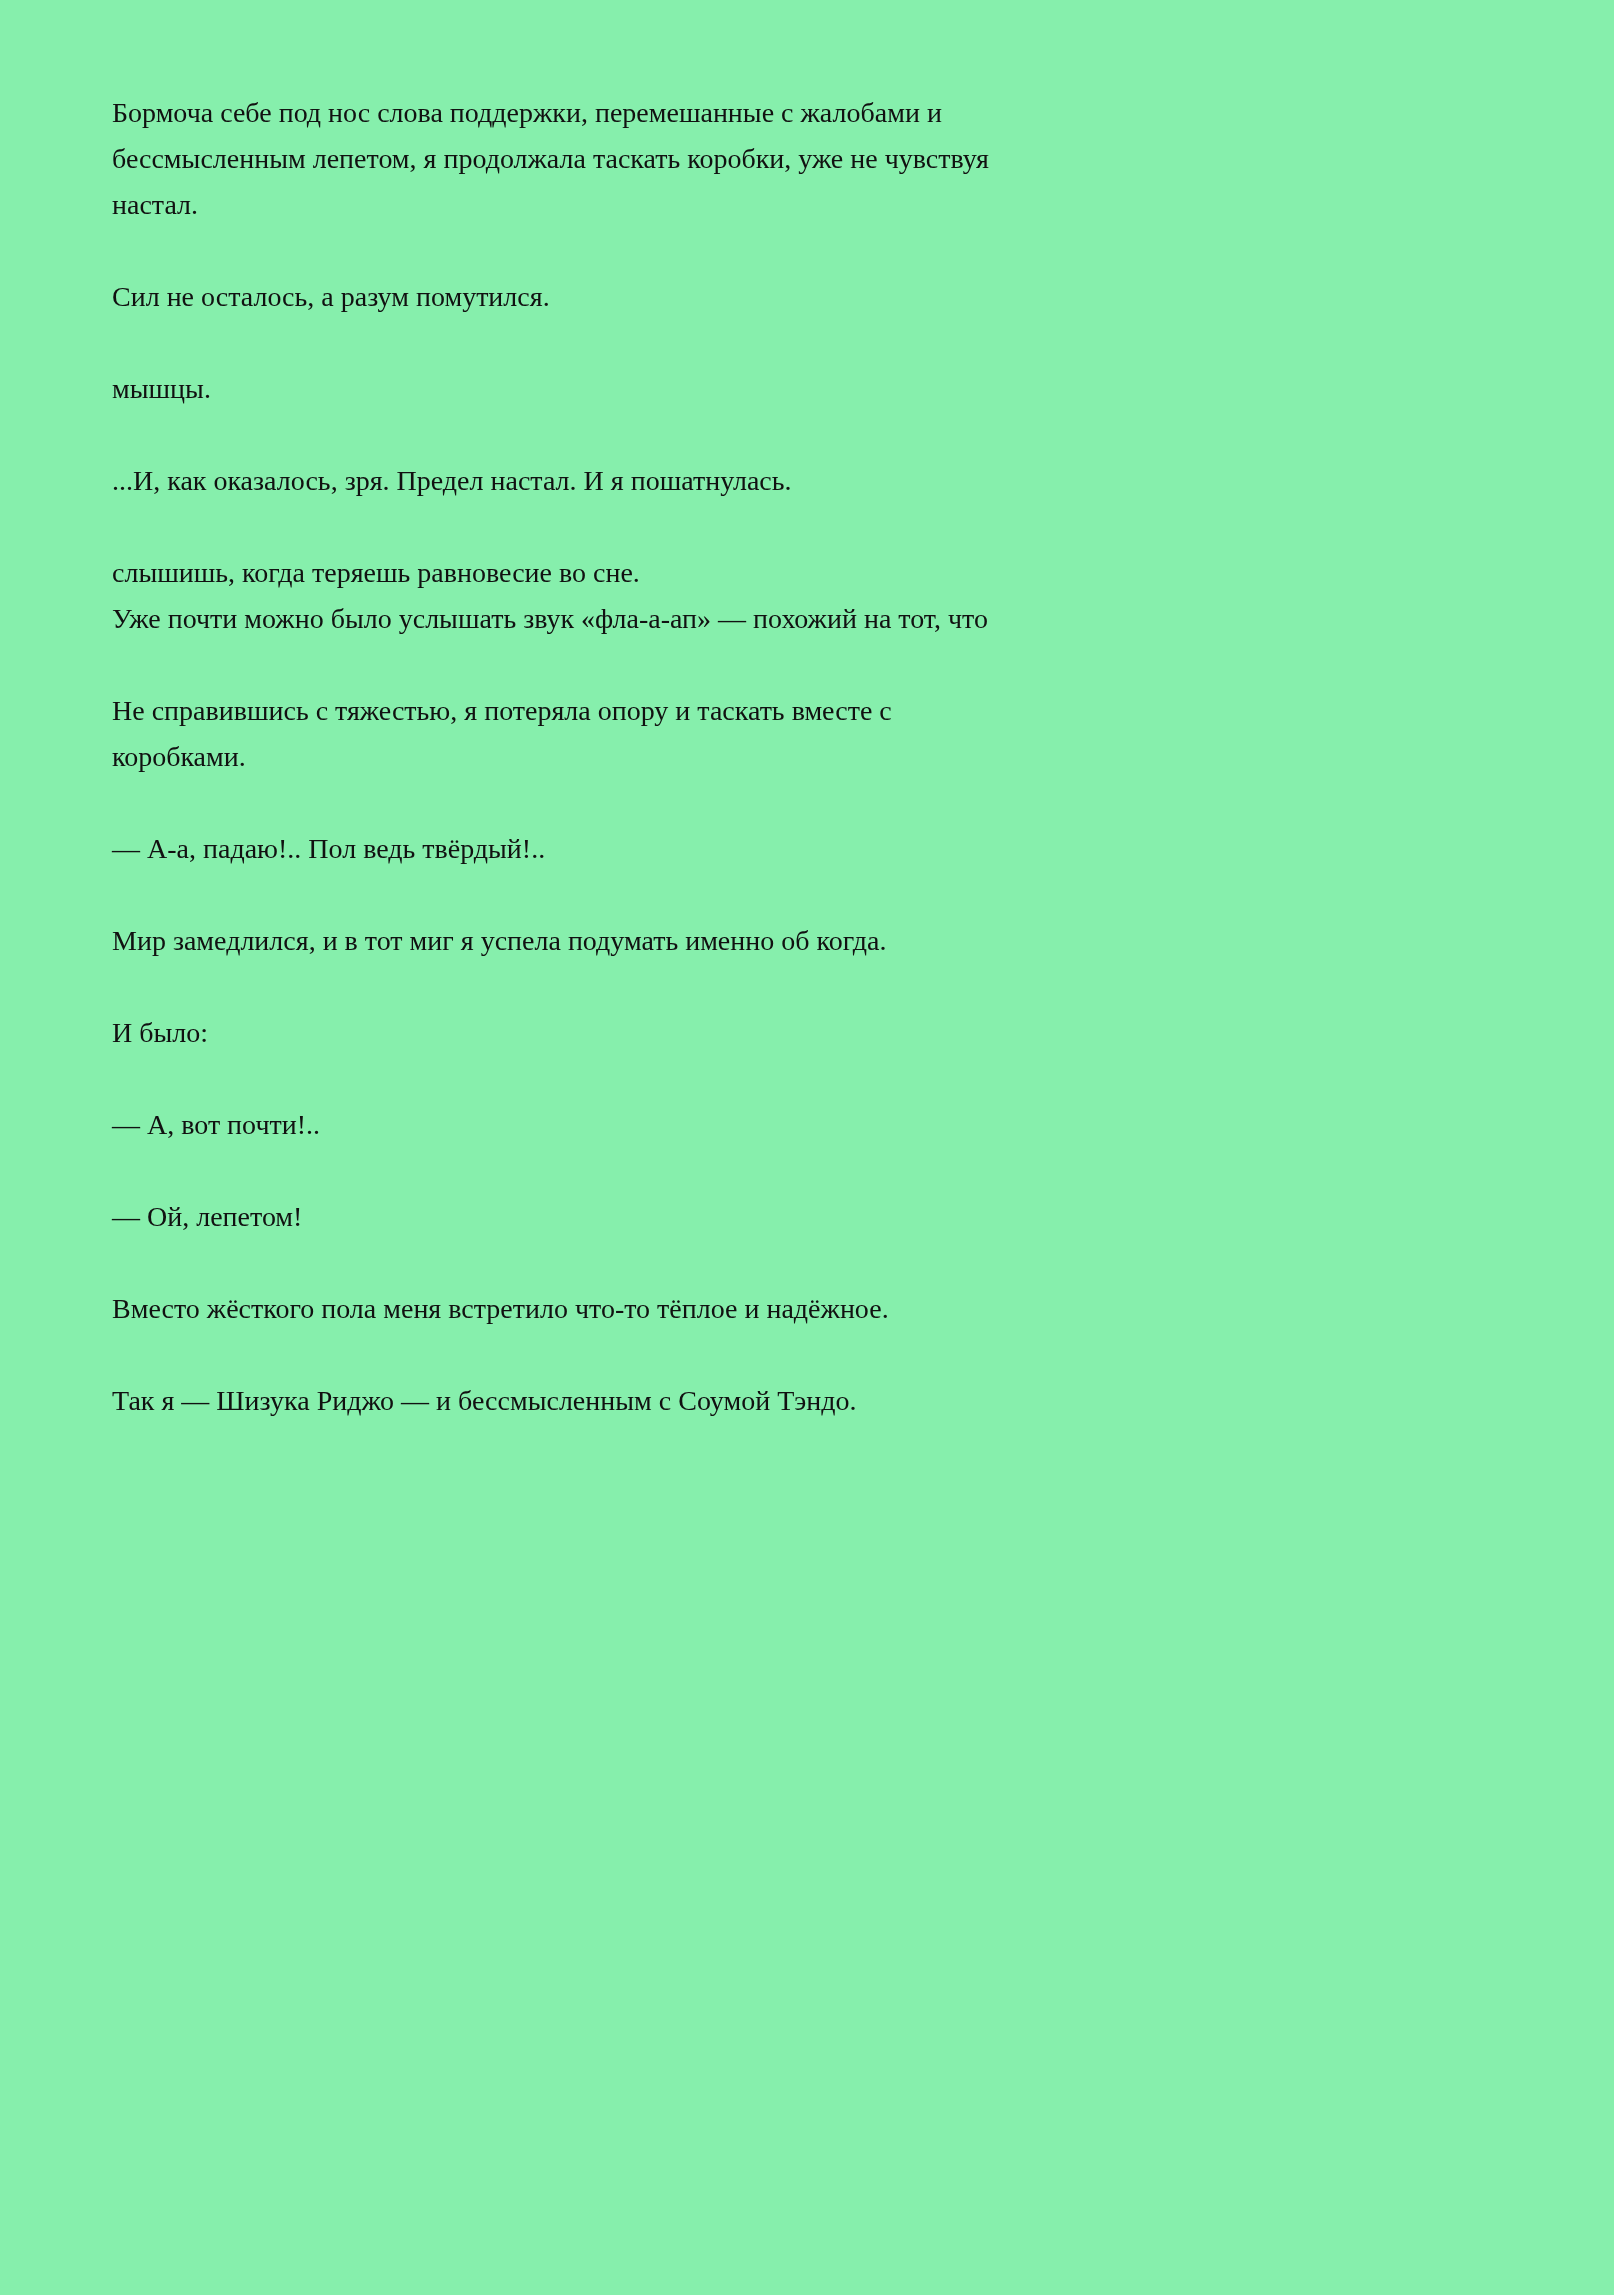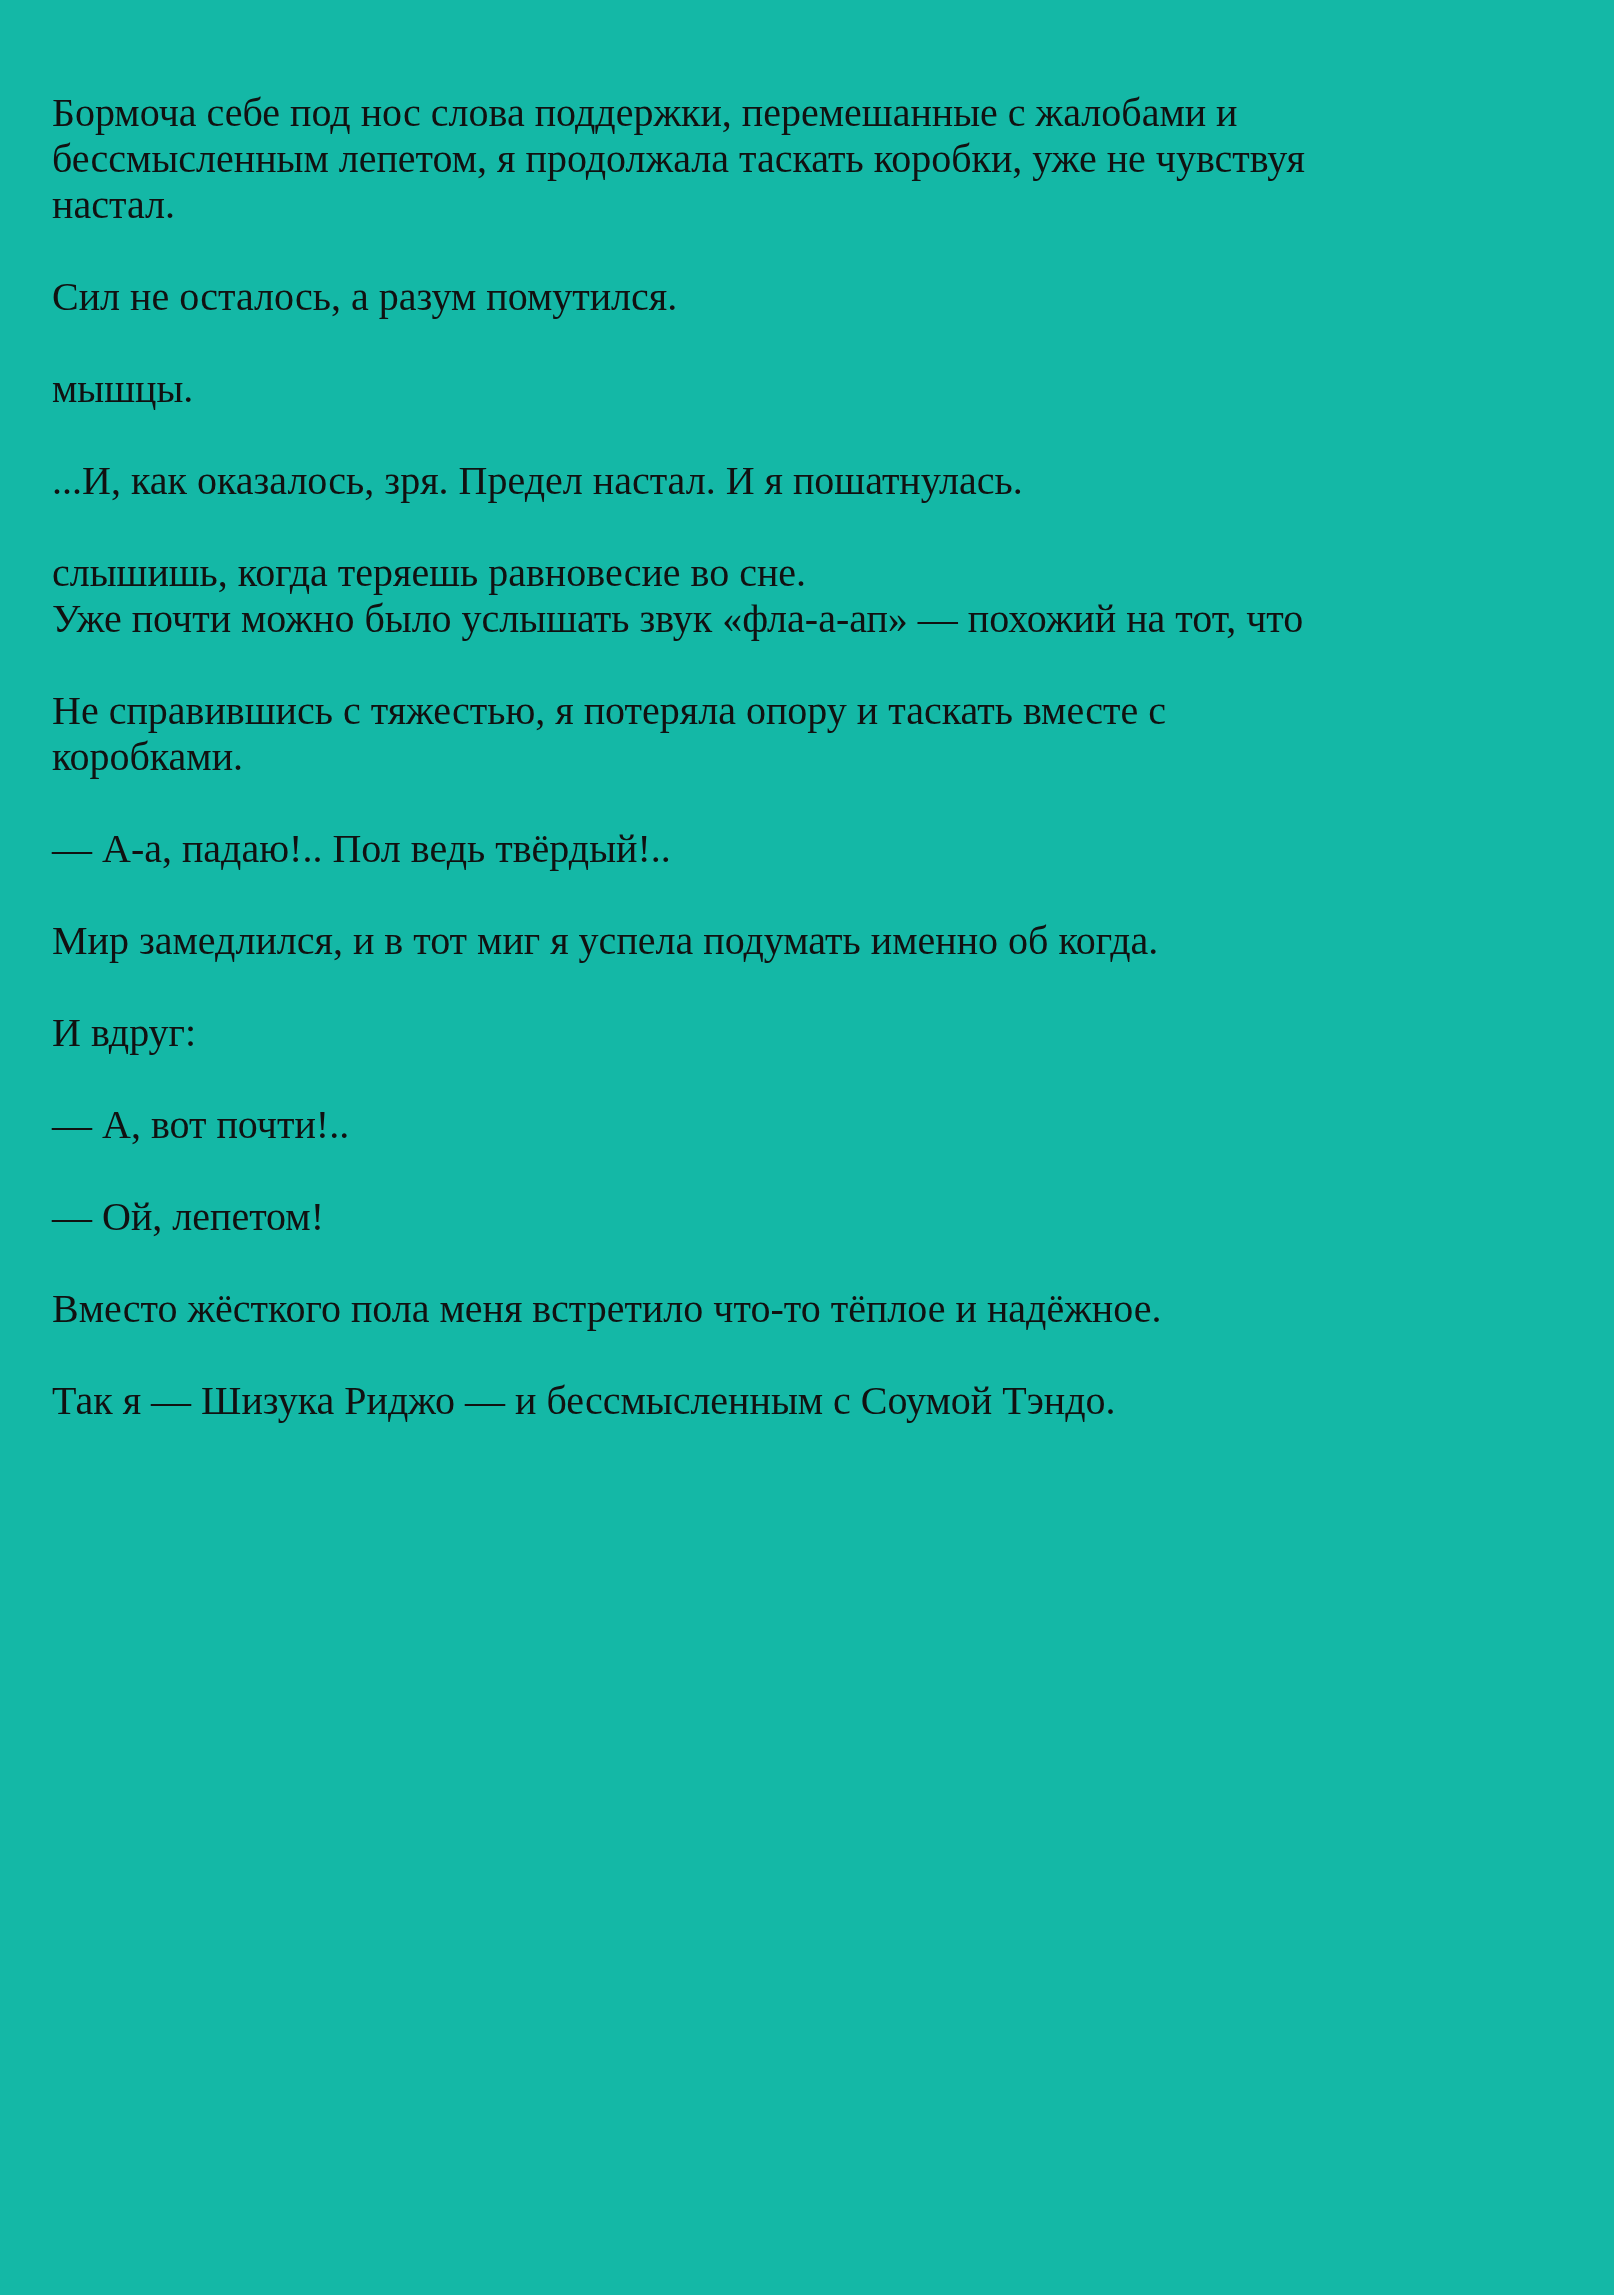--- a/index.html
+++ b/index.html
@@ -12,26 +12,26 @@
       height: 2295px;
       overflow: hidden;
       position: relative;
     }
     .page {
       position: absolute;
       left: 0;
       top: 0;
       width: 1614px;
       height: 2295px;
-      background: #14b8a6;
+      background: #86efac;
       box-sizing: border-box;
-      padding: 90px 97px 0 52px;
+      padding: 90px 97px 0 112px;
       color: #111111;
       font-family: "Liberation Serif", "DejaVu Serif", serif;
-      font-size: 40px;
+      font-size: 28px;
       line-height: 46px;
     }
     .para {
       margin: 0 0 46px 0;
       white-space: nowrap;
     }
     .line {
       display: block;
     }
   </style>
@@ -70,21 +70,21 @@
 
   <p class="para">
     <span class="line">— А-а, падаю!.. Пол ведь твёрдый!..</span>
   </p>
 
   <p class="para">
     <span class="line">Мир замедлился, и в тот миг я успела подумать именно об когда.</span>
   </p>
 
   <p class="para">
-    <span class="line">И вдруг:</span>
+    <span class="line">И было:</span>
   </p>
 
   <p class="para">
     <span class="line">— А, вот почти!..</span>
   </p>
 
   <p class="para">
     <span class="line">— Ой, лепетом!</span>
   </p>
 

